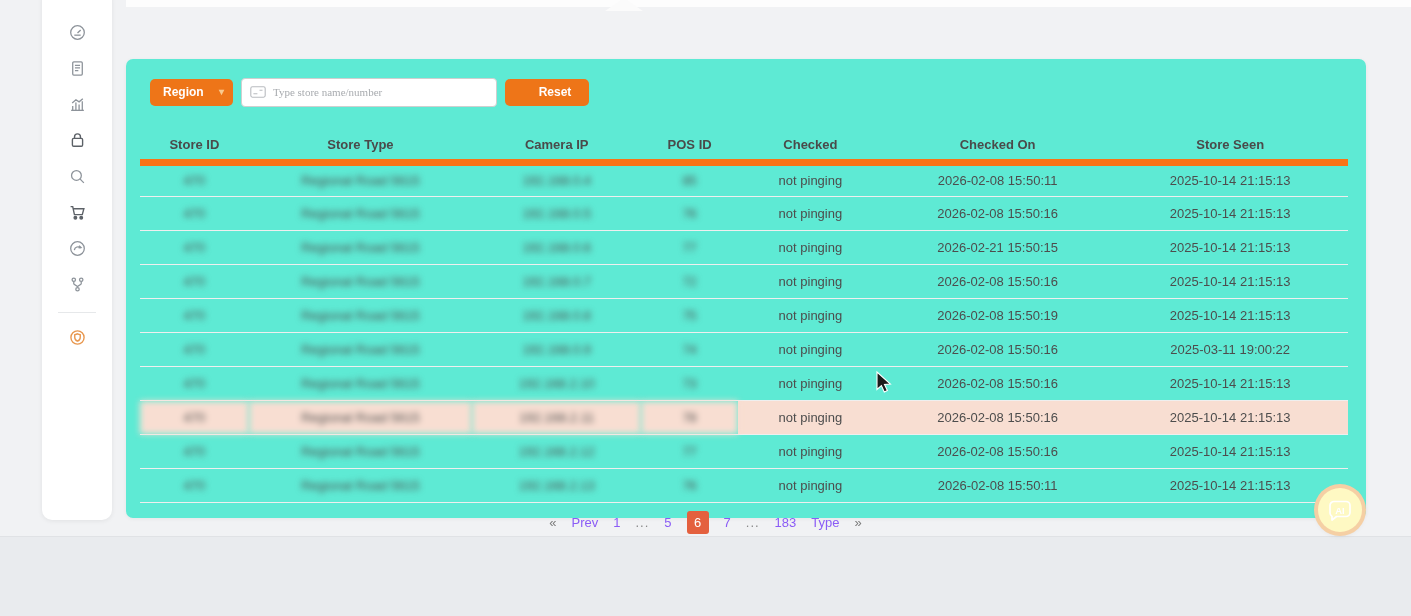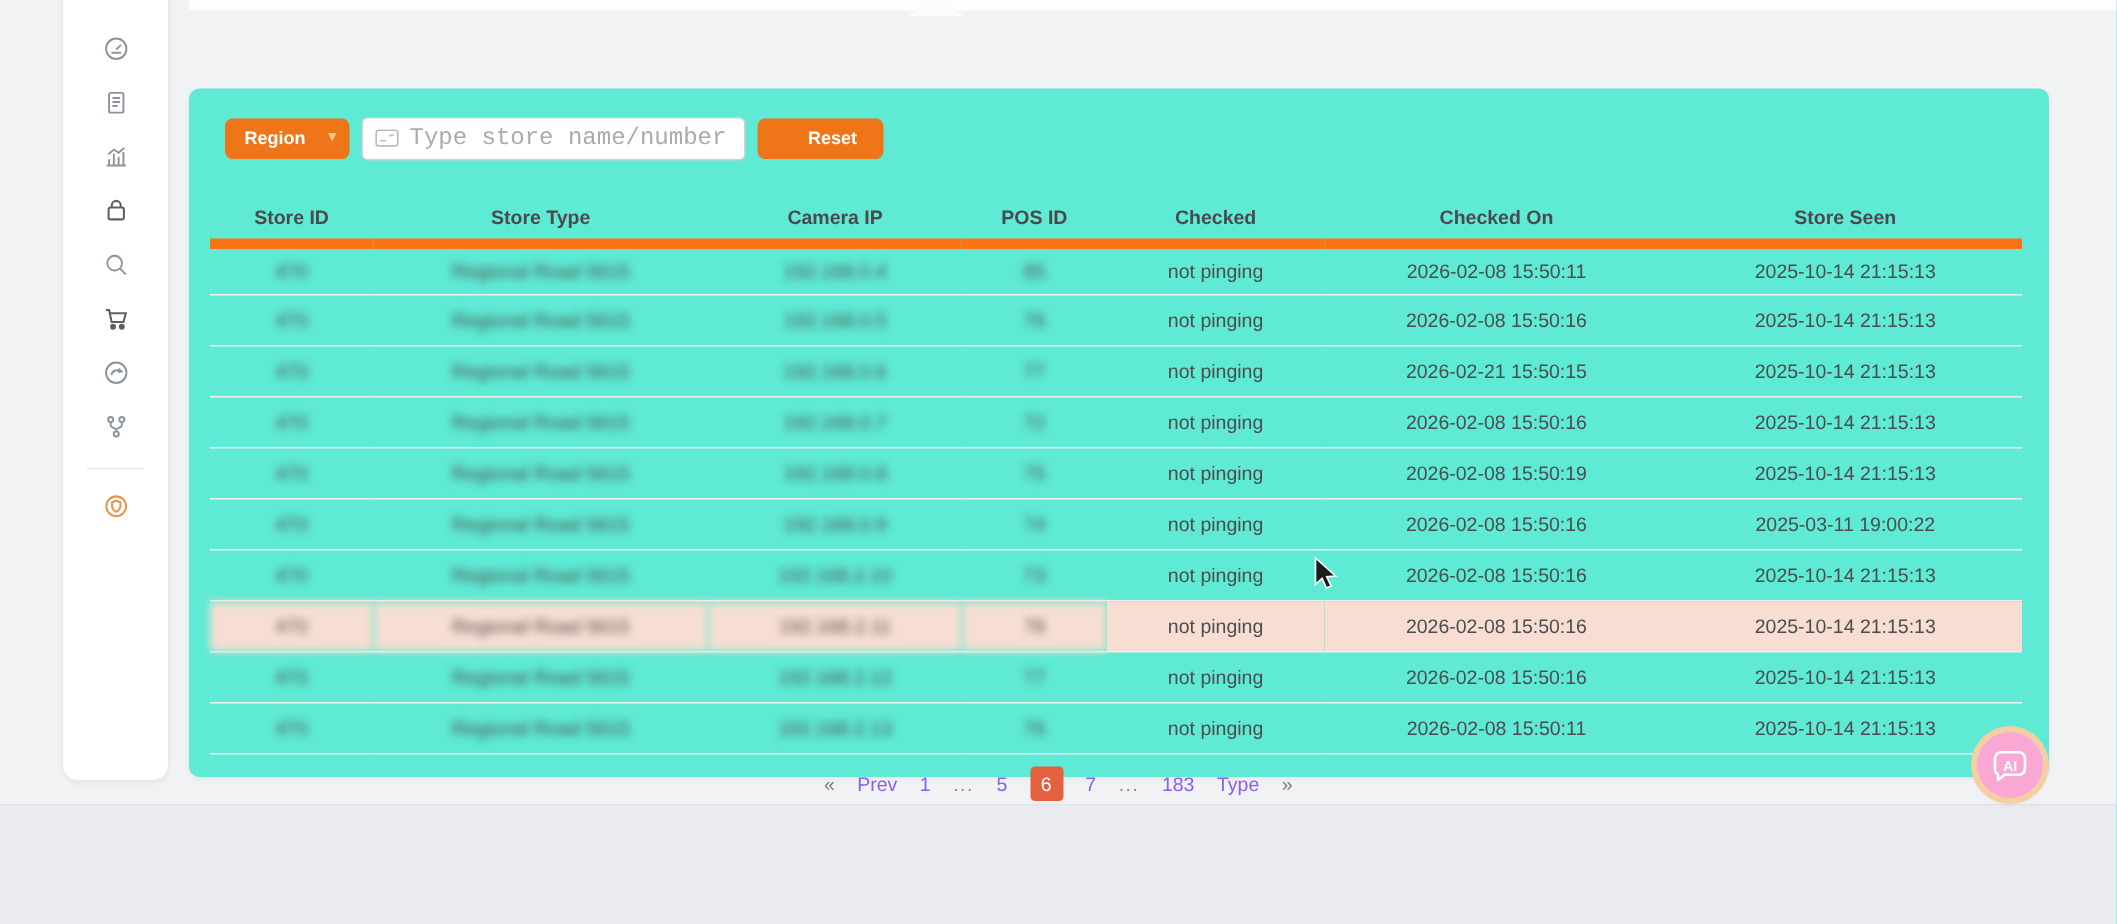--- a/index.html
+++ b/index.html
@@ -58,22 +58,22 @@
   }
   .btn-region { width:83px; justify-content:space-between; padding:0 9px 0 13px; }
   .btn-region .chev { font-size:10px; color:#f9c98e; margin-left:6px; transform:translateY(-1px); }
   .search-box {
     margin-left:8px; width:256px; height:29px; background:#fff;
     border:1px solid #cfcfcf; border-radius:4px;
     display:flex; align-items:center; padding:0 8px;
   }
   .search-box .card-icon { color:#b9bcc0; margin-right:7px; display:flex; }
   .search-box input {
-    border:none; outline:none; flex:1; font-size:16px;
-    font-family:Liberation Mono, monospace; color:#555; background:transparent;
+    border:none; outline:none; flex:1; font-size:11px;
+    font-family:Liberation Serif, serif; color:#555; background:transparent;
   }
   .search-box input::placeholder { color:#a8abaf; }
   .btn-reset { margin-left:8px; width:84px; }
   
   table.grid {
     position:absolute; left:14px; top:72px; width:1208px;
     border-collapse:collapse; table-layout:fixed;
   }
   table.grid th {
     font-size:13px; font-weight:bold; color:#4a4a4a; text-align:center;
@@ -102,21 +102,21 @@
   .pg-item { cursor:pointer; color:#8b5cf6; }
   .pg-arrow { color:#7c7c7c; font-size:13px; cursor:pointer; }
   .pg-ellipsis { color:#8a8a8a; cursor:default; letter-spacing:1px; }
   .pg-active {
     background:#e4603e; color:#fff; width:22px; height:23px; border-radius:3px;
     display:flex; align-items:center; justify-content:center; cursor:pointer;
   }
   
   .fab {
     position:absolute; left:1318px; top:488px; width:44px; height:44px;
-    border-radius:50%; background:#f9a8d4;
+    border-radius:50%; background:#fef9c3;
     box-shadow:0 0 0 4px #f5cfa4, 0 2px 6px rgba(0,0,0,0.15);
     display:flex; align-items:center; justify-content:center; cursor:pointer;text-align:center;
   }
   
   .mouse-cursor { position:absolute; left:873px; top:370px; pointer-events:none; }
 </style>
 </head>
 <body>
 
 <div class="content-region"></div>

